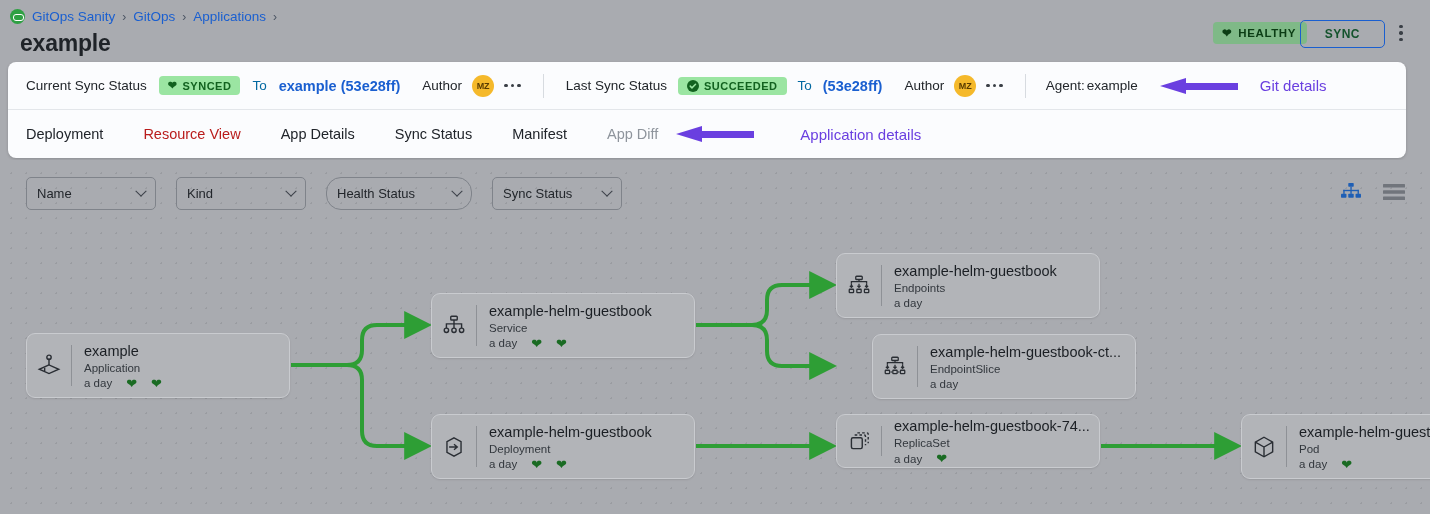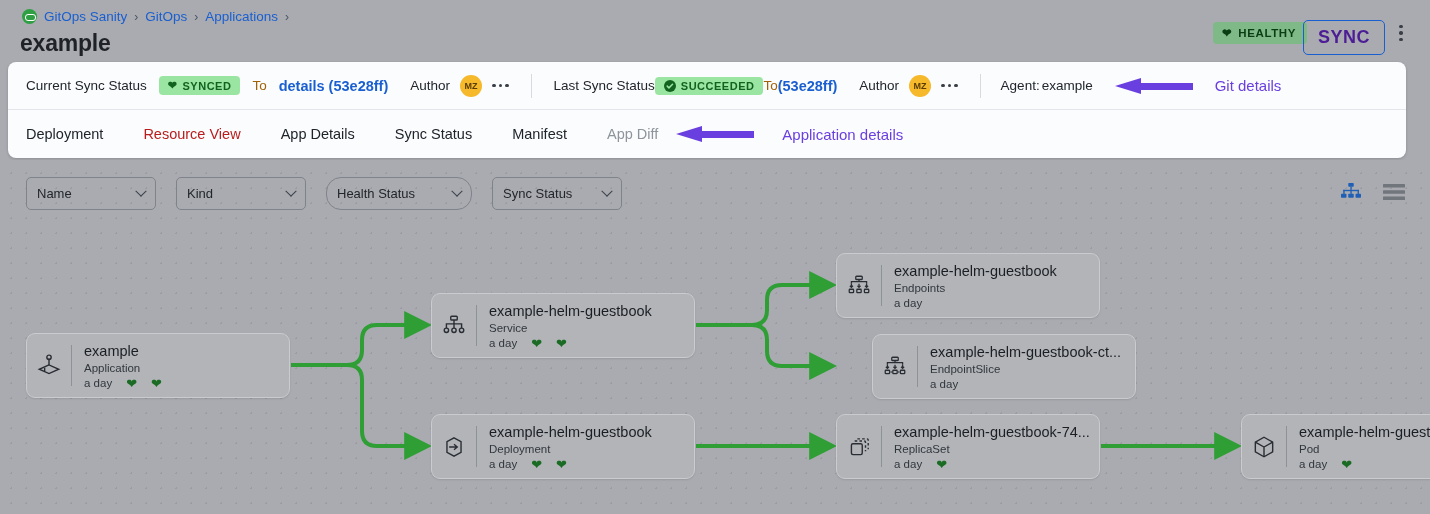--- a/index.html
+++ b/index.html
@@ -15,21 +15,21 @@
     position: absolute; left: 0; top: 160px; width: 1430px; height: 354px;
     background-color: #a9abb0;
     background-image: radial-gradient(#9a9ca1 1px, transparent 1px);
     background-size: 15px 15px;
     background-position: 4px 6px;
   }
 
   
   #header { position: absolute; left:0; top:0; width:1430px; height:64px; }
   #breadcrumb {
-    position:absolute; left:22px; top:9px; display:flex; align-items:flex-end; gap:7px;
+    position:absolute; left:10px; top:9px; display:flex; align-items:flex-end; gap:7px;
     font-size:13px;
   }
   .bc-logo {
     width:15px; height:15px; border-radius:50%;
     background:#2ea043; display:inline-block; position:relative;
   }
   .bc-logo::after{
     content:""; position:absolute; left:3px; top:5px; width:9px;height:5px;
     border:1.4px solid #ffffff; border-radius:3px;
   }
@@ -40,22 +40,22 @@
     font-size:23px; font-weight:bold; color:#1f2328; letter-spacing:-0.2px;
   }
   #health-badge {
     position:absolute; right:123px; top:22px;
     background:#7fb987; color:#0b3d14; border-radius:4px;
     padding:4px 11px 4px 9px; font-size:11.5px; font-weight:bold; letter-spacing:0.6px;
     display:flex; align-items:center; gap:6px;
   }
   #sync-button {
     position:absolute; right:45px; top:20px;
-    border:1.5px solid #1a5fd0; color:#4c1d95; background:transparent;
-    border-radius:5px; padding:6px 14px; font-size:18px; font-weight:bold;
+    border:1.5px solid #1a5fd0; color:#14532d; background:transparent;
+    border-radius:5px; padding:6px 24px; font-size:12px; font-weight:bold;
     letter-spacing:0.5px; cursor:pointer; font-family:"Liberation Sans",sans-serif;
   }
   #kebab-menu {
     position:absolute; right:20px; top:22px; width:18px; height:22px;
     display:flex; flex-direction:column; align-items:center; justify-content:center; gap:3px;
     cursor:pointer;
   }
   #kebab-menu i { width:3.5px; height:3.5px; border-radius:50%; background:#3a3f46; display:block; }
 
   
@@ -69,21 +69,21 @@
     display:flex; align-items:center; font-size:13.5px; color:#1f2328;
     border-bottom:1px solid #e3e6ea;
   }
   .sb-group { display:flex; align-items:center; }
   .sb-label { color:#22262b; font-size:13.5px; }
   .chip {
     border-radius:4px; padding:3px 9px; font-size:11px; font-weight:bold;
     letter-spacing:0.5px; display:flex; align-items:center; gap:5px;
     background:#9be5a2; color:#12621f;
   }
-  .sb-to { font-size:13.5px; color:#a16207; }
+  .sb-to { font-size:13.5px; color:#0369a1; }
   .sb-rev { color:#1a5fd0; font-weight:bold; font-size:14.5px; }
   .avatar {
     width:22px; height:22px; border-radius:50%; background:#f5b92b;
     color:#5a3c00; font-size:9px; font-weight:bold;
     display:flex; align-items:center; justify-content:center;
   }
   .dots { display:flex; gap:3px; align-items:center; cursor:pointer; }
   .dots i { width:3.5px;height:3.5px;border-radius:50%;background:#3a3f46;display:block; }
   .vdiv { width:1px; height:24px; background:#d7dbe0; }
 
@@ -190,36 +190,36 @@
 
   <div id="status-bar">
 
     <div class="sb-group" style="margin-left:18px; gap:12px;">
       <span class="sb-label">Current Sync Status</span>
       <span class="chip">
         <span>❤</span>
         <span>SYNCED</span>
       </span>
       <span class="sb-to">To</span>
-      <a class="sb-rev">details (53e28ff)</a>
+      <a class="sb-rev">example (53e28ff)</a>
     </div>
 
     <div class="sb-group" style="margin-left:22px; gap:10px;">
       <span class="sb-label">Author</span>
       <span class="avatar">MZ</span>
       <span class="dots">
           <i></i>
           <i></i>
           <i></i>
         </span>
     </div>
 
     <div class="vdiv" style="margin-left:22px;"></div>
 
-    <div class="sb-group" style="margin-left:22px; gap:0;">
+    <div class="sb-group" style="margin-left:22px; gap:11px;">
       <span class="sb-label">Last Sync Status</span>
       <span class="chip">
         <span style="display:inline-flex;align-items:center;">
           <svg width="12" height="12" viewBox="0 0 16 16">
               <circle cx="8" cy="8" r="8" fill="#12621f"></circle>
               <path d="M4.3 8.2l2.3 2.3 4.8-4.8" stroke="#9be5a2" stroke-width="2" fill="none" stroke-linecap="round" stroke-linejoin="round"></path>
             </svg>
         </span>
         <span>SUCCEEDED</span>
       </span>
@@ -256,21 +256,21 @@
     <div class="tab active">Resource View</div>
     <div class="tab">App Details</div>
     <div class="tab">Sync Status</div>
     <div class="tab">Manifest</div>
     <div class="tab muted" style="margin-right:18px;">App Diff</div>
 
     <div class="arrow-left">
       <div class="head"></div>
         <div class="shaft"></div>
     </div>
-    <span class="annot-label" style="margin-left:28px;text-align:right;">Application details</span>
+    <span class="annot-label" style="margin-left:46px;text-align:right;">Application details</span>
   </div>
 </div>
 
 <div id="graph-canvas">
 
   <svg class="edge" style="left:0;top:0;width:1430px;height:354px;">
     <defs>
       <marker id="ah" markerWidth="7" markerHeight="7" refX="5.2" refY="3.5" orient="auto">
         <path d="M0,0 L7,3.5 L0,7 z" fill="#2e9e35"></path>
       </marker>
@@ -388,21 +388,21 @@
     <div class="node-divider"></div>
     <div class="node-body">
       <div class="node-title">example-helm-guestbook-ct...</div>
       <div class="node-kind">EndpointSlice</div>
       <div class="node-meta">
         <span class="node-age">a day</span>
       </div>
     </div>
   </div>
 
-  <div class="node" style="left:836px; top:254px; width:264px; height:65px;">
+  <div class="node" style="left:836px; top:254px; width:264px; height:54px;">
     <div class="node-icon">
       <svg width="26" height="26" viewBox="0 0 24 24" fill="none" stroke="#2a2e34" stroke-width="1.3">
         <rect x="5" y="9" width="10" height="10" rx="1.4"></rect>
         <path d="M8 6.5 L17 6.5 Q18 6.5 18 7.5 L18 16" stroke-dasharray="2.4 2"></path>
         <path d="M10.5 4.5 L19.5 4.5 Q20.5 4.5 20.5 5.5 L20.5 14" stroke-dasharray="2.4 2"></path>
       </svg>
     </div>
     <div class="node-divider"></div>
     <div class="node-body">
       <div class="node-title">example-helm-guestbook-74...</div>

